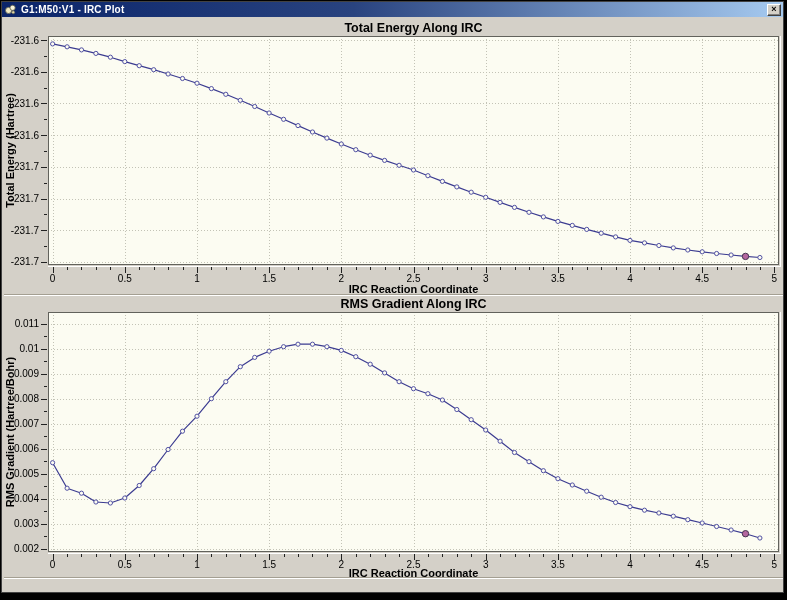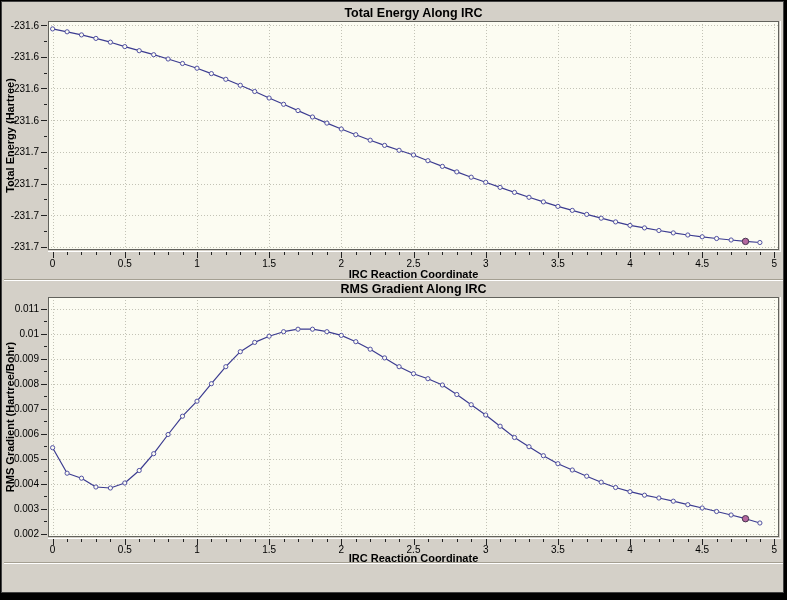--- a/index.html
+++ b/index.html
@@ -31,20 +31,33 @@
     font-family:"Liberation Sans",sans-serif;
   }
   .client{padding:2px 2px 0 2px;background:#d4d0c8;}
   .client svg{display:block;font-family:"Liberation Sans",sans-serif;}
 </style>
 </head>
 <body>
 
 <div class="screen">
   <div class="window">
+    <div class="titlebar">
+      <span class="app-icon">
+        <svg width="13" height="13" viewBox="0 0 13 13">
+          <circle cx="4.6" cy="7.4" r="3.1" fill="#efe9c4" stroke="#5d5d4e" stroke-width="0.8"></circle>
+          <circle cx="8.6" cy="4.8" r="2.6" fill="#f8f4da" stroke="#5d5d4e" stroke-width="0.8"></circle>
+          <circle cx="9.2" cy="9.3" r="1.5" fill="#e0d8a8" stroke="#5d5d4e" stroke-width="0.6"></circle>
+        </svg>
+      </span>
+      <span class="title-text">G1:M50:V1 - IRC Plot</span>
+      <button class="close-btn">
+          <span>×</span>
+        </button>
+    </div>
     <div class="client">
       <svg id="chart-top" width="779" height="277">
           <rect x="0" y="0" width="779" height="277" fill="#d4d0c8"></rect>
           <rect x="44" y="17" width="731" height="229" fill="#fcfcf2"></rect>
           <line x1="49.5" y1="17" x2="49.5" y2="246" stroke="#c3c3b6" stroke-width="1" stroke-dasharray="1 2"></line>
           <line x1="121.5" y1="17" x2="121.5" y2="246" stroke="#c3c3b6" stroke-width="1" stroke-dasharray="1 2"></line>
           <line x1="193.5" y1="17" x2="193.5" y2="246" stroke="#c3c3b6" stroke-width="1" stroke-dasharray="1 2"></line>
           <line x1="265.5" y1="17" x2="265.5" y2="246" stroke="#c3c3b6" stroke-width="1" stroke-dasharray="1 2"></line>
           <line x1="337.5" y1="17" x2="337.5" y2="246" stroke="#c3c3b6" stroke-width="1" stroke-dasharray="1 2"></line>
           <line x1="410.5" y1="17" x2="410.5" y2="246" stroke="#c3c3b6" stroke-width="1" stroke-dasharray="1 2"></line>

